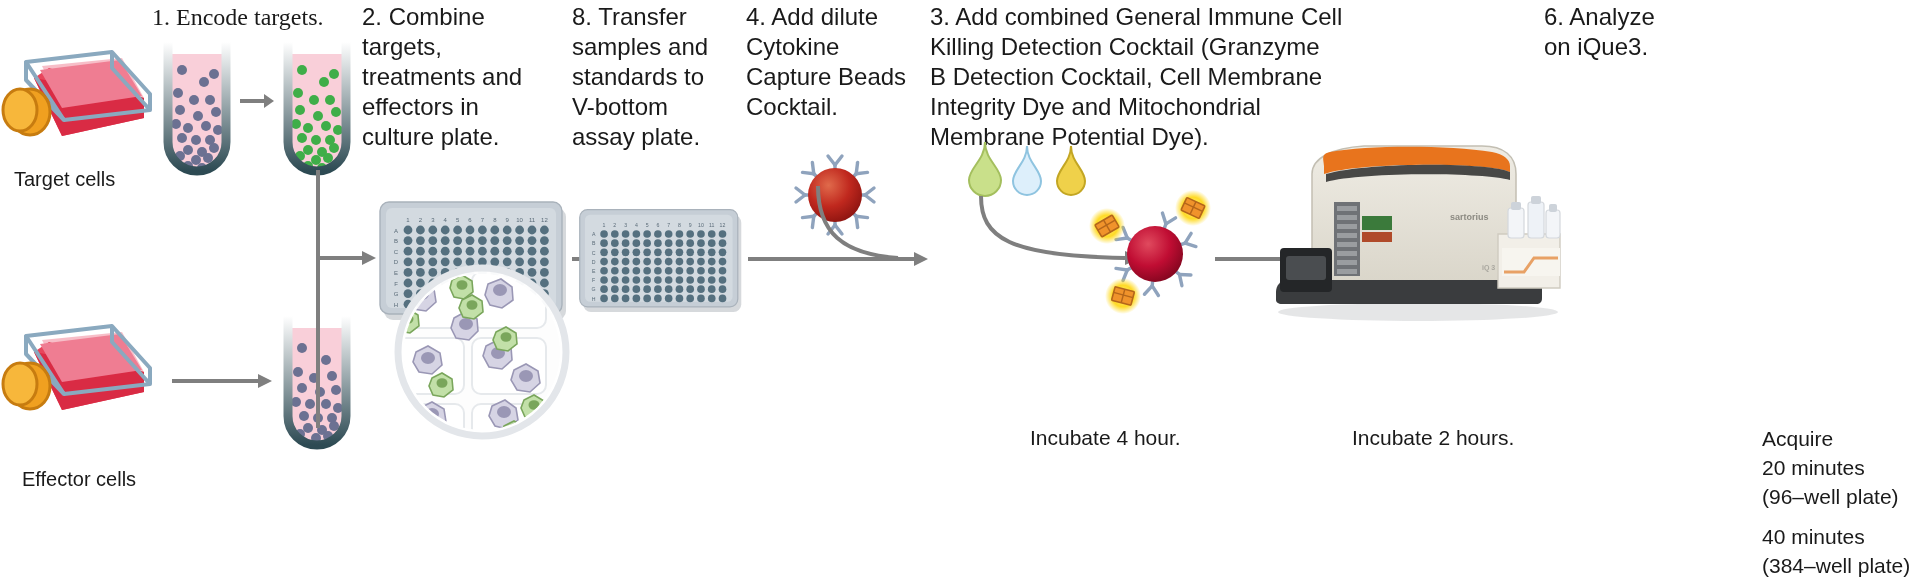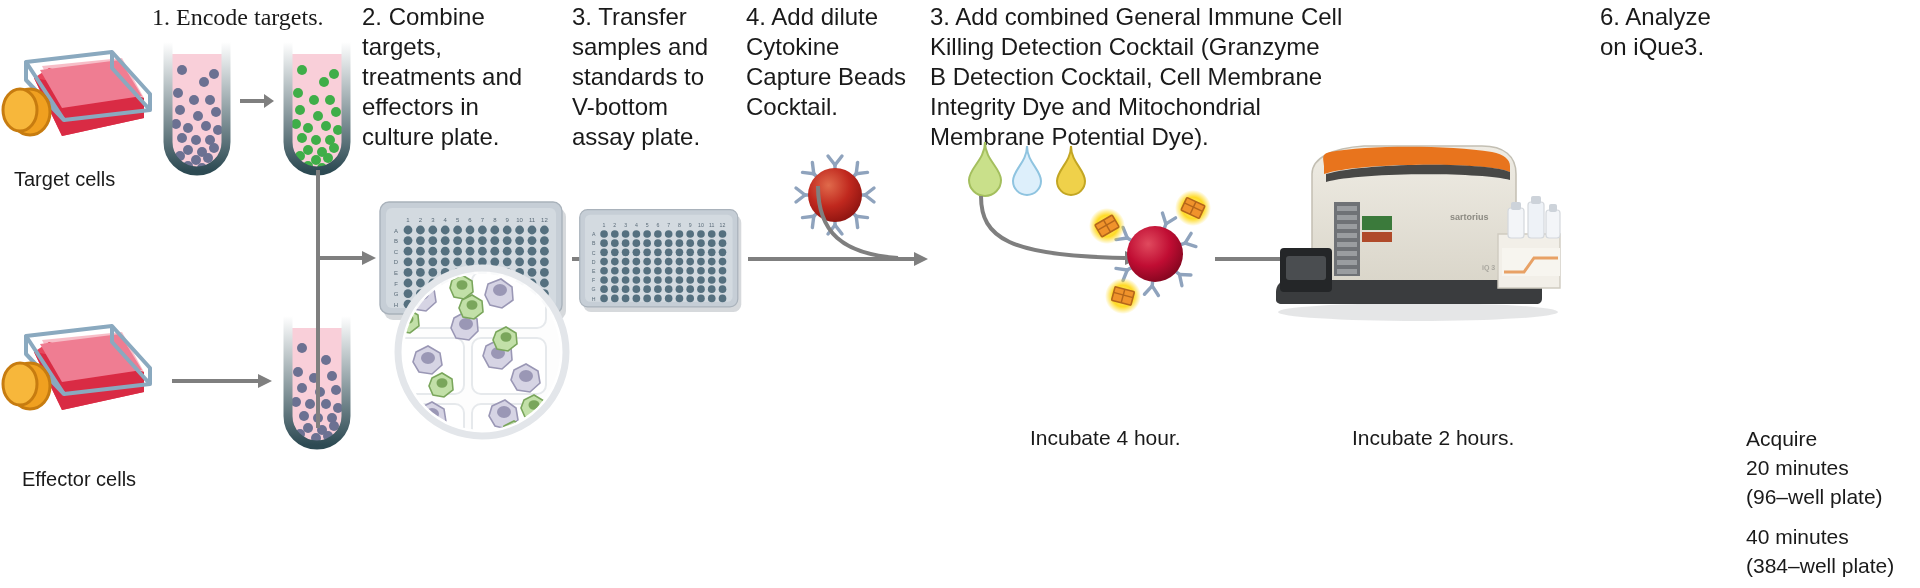--- a/index.html
+++ b/index.html
@@ -2,52 +2,52 @@
 <html><head>
 <meta charset="utf-8">
 <style>
   html,body{margin:0;padding:0;background:#ffffff;}
   body{width:1920px;height:588px;position:relative;overflow:hidden;
        font-family:"Liberation Sans","DejaVu Sans",sans-serif;color:#111;}
   .abs{position:absolute;}
   .step-text{font-size:24px;line-height:30px;color:#1a1a1a;white-space:pre-line;}
   .cap{font-size:21px;line-height:27px;color:#1a1a1a;}
   .lbl{font-size:20px;color:#1a1a1a;}
-  .acq{font-size:21px;line-height:29px;color:#1a1a1a;white-space:pre-line;}
+  .acq{font-size:21px;line-height:29px;color:#1a1a1a;white-space:pre-line;margin-left:16px;}
   svg{display:block;overflow:visible;}
 </style>
 </head>
 <body>
 
 <div class="abs step-text" style="left:152px;top:2px;width:200px;font-family:Liberation Serif, serif;">1. Encode targets.</div>
 
 <div class="abs step-text" style="left:362px;top:2px;width:210px;">2. Combine
     targets,
     treatments and
     effectors in
     culture plate.</div>
 
-<div class="abs step-text" style="left:572px;top:2px;width:185px;">3. Transfer
+<div class="abs step-text" style="left:572px;top:2px;width:185px;">8. Transfer
     samples and
     standards to
     V-bottom
     assay plate.</div>
 
 <div class="abs step-text" style="left:746px;top:2px;width:200px;">4. Add dilute
     Cytokine
     Capture Beads
     Cocktail.</div>
 
 <div class="abs step-text" style="left:930px;top:2px;width:420px;">3. Add combined General Immune Cell
     Killing Detection Cocktail (Granzyme
     B Detection Cocktail, Cell Membrane
     Integrity Dye and Mitochondrial
     Membrane Potential Dye).</div>
 
-<div class="abs step-text" style="left:1600px;top:2px;width:200px;">6. Analyze
+<div class="abs step-text" style="left:1544px;top:2px;width:200px;">6. Analyze
     on iQue3.</div>
 
 <div class="abs" style="left:4px;top:48px;">
   <svg width="150" height="110" viewBox="0 0 150 110">
     <g>
       <polygon points="38,18 118,10 140,50 60,62" fill="#f0889a" opacity="0.55"></polygon>
       <polygon points="30,30 45,20 140,50 140,70 58,88" fill="#e8455c"></polygon>
       <polygon points="30,30 58,88 140,70 140,50" fill="#d92b44"></polygon>
       <polygon points="36,22 116,12 138,48 58,60" fill="#ef7d92"></polygon>
       <path d="M22,14 L108,4 L146,46 L146,62 L60,72 Z" fill="none" stroke="#8aa9bf" stroke-width="4" stroke-linejoin="round"></path>

